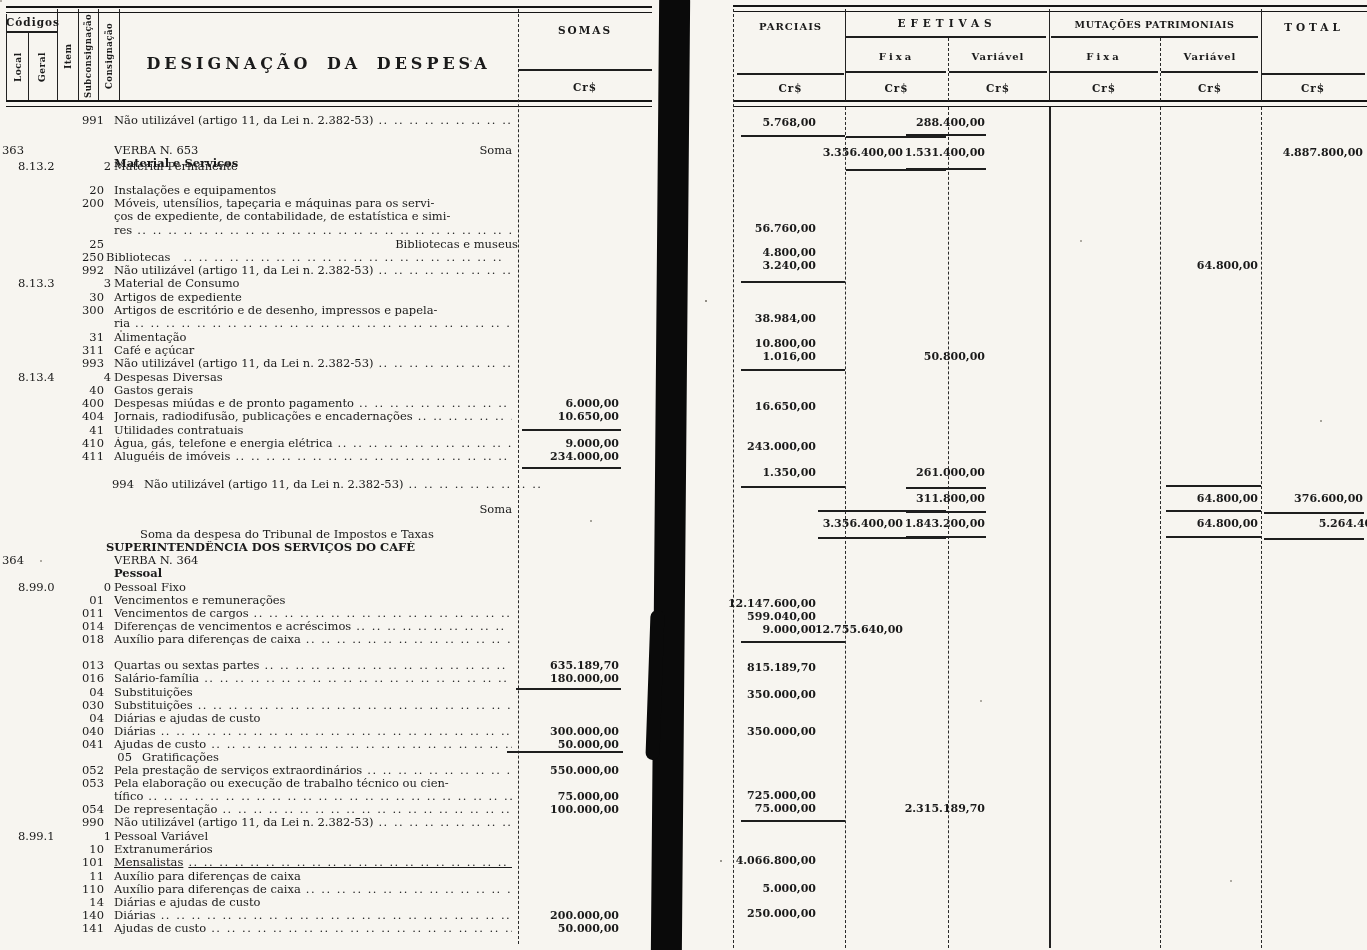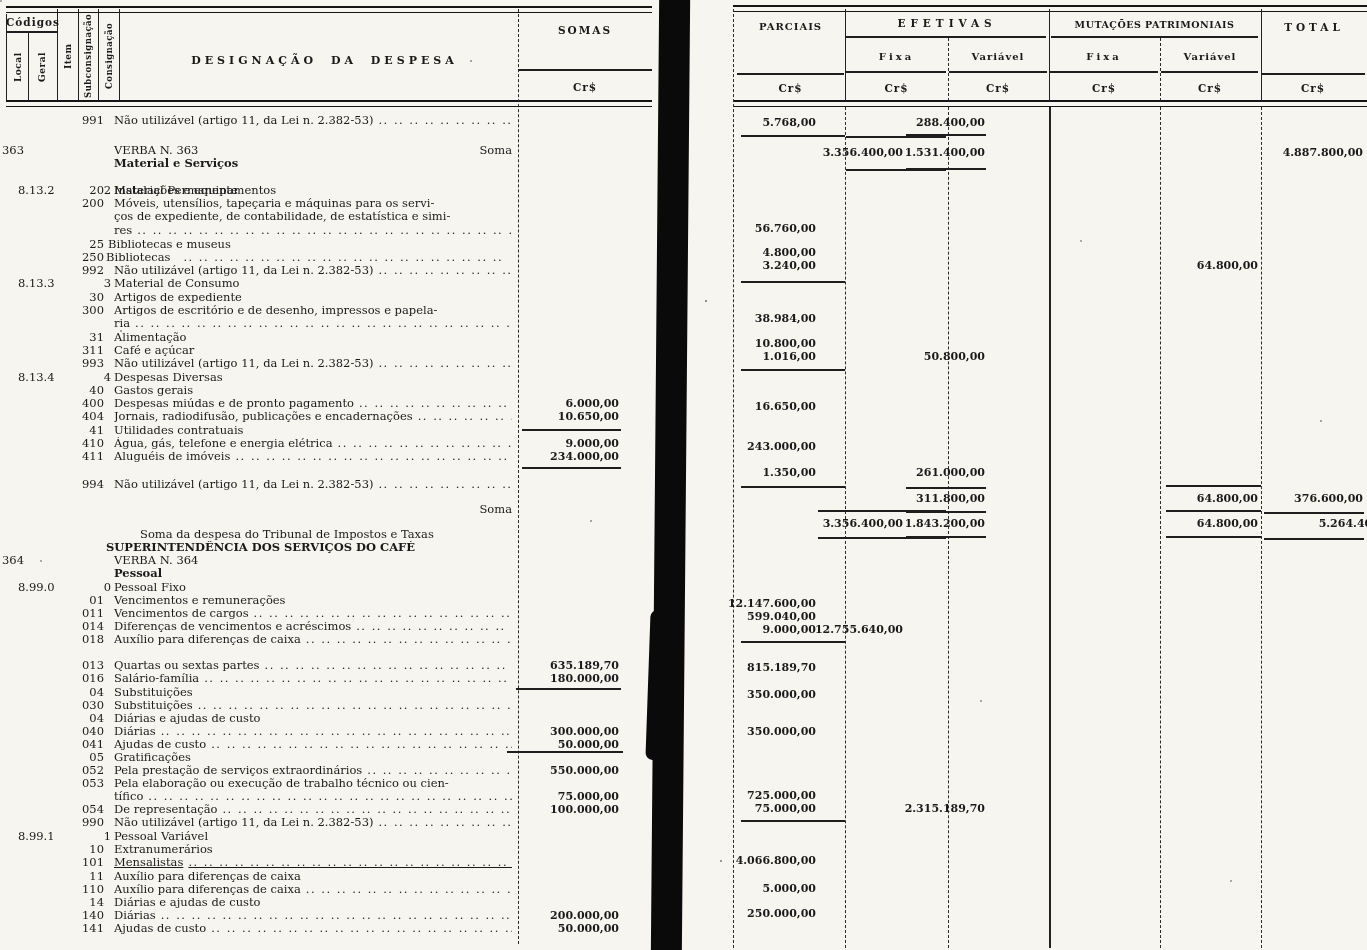--- a/index.html
+++ b/index.html
@@ -9,22 +9,22 @@
   
   .hr{position:absolute;height:1.8px;background:#1e1e1e;}
   .dr{position:absolute;height:4px;border-top:2.5px solid #151515;border-bottom:1.8px solid #151515;}
   .vl{position:absolute;width:0;border-left:1.6px solid #222;}
   .vld{position:absolute;width:0;border-left:1.6px dashed #2a2a2a;}
   
   .hlabel{position:absolute;font-weight:bold;font-size:10.5px;text-align:center;letter-spacing:1px;}
   .vlabel{position:absolute;writing-mode:vertical-rl;transform:rotate(180deg);
           font-weight:bold;font-size:9px;letter-spacing:.5px;display:flex;
           align-items:center;justify-content:center;}
-  .desig{position:absolute;left:125px;top:54px;width:399px;text-align:center;
-         font-weight:bold;letter-spacing:4px;word-spacing:6px;font-size:11px;}
+  .desig{position:absolute;left:119px;top:54px;width:399px;text-align:center;
+         font-weight:bold;letter-spacing:4px;word-spacing:6px;font-size:16px;}
   
   .lrow{position:absolute;left:0;width:652px;height:13px;font-size:11.5px;line-height:13px;white-space:nowrap;}
   .c-local{position:absolute;left:2px;width:30px;}
   .c-geral{position:absolute;left:18px;width:56px;}
   .c-code{position:absolute;left:72px;width:32px;text-align:right;}
   .c-c1{position:absolute;left:96px;width:15px;text-align:right;}
   .c-desc{position:absolute;top:0;height:13px;display:flex;overflow:hidden;}
   .dtext{white-space:pre;}
   .b{font-weight:bold;}
   .leader{flex:1;overflow:hidden;white-space:nowrap;letter-spacing:1.5px;margin-left:5px;color:#242424;}
@@ -79,30 +79,30 @@
         <div class="lrow" style="top: 114px;">
           <span class="c-code">991</span>
           <div class="c-desc" style="left: 114px; width: 398px;">
             <span class="dtext">Não utilizável (artigo 11, da Lei n. 2.382-53)</span>
             <span class="leader">.. .. .. .. .. .. .. .. .. .. .. .. .. .. .. .. .. .. .. .. .. .. .. .. .. .. .. .. .. .. .. .. .. .. .. .. .. .. .. .. .. .. .. .. .. .. .. .. .. .. .. .. .. .. .. .. .. .. .. .. </span>
           </div>
         </div>
         <div class="lrow" style="top: 144px;">
           <span class="c-local">363</span>
           <div class="c-desc" style="left: 114px; width: 398px;">
-            <span class="dtext">VERBA N. 363</span>
+            <span class="dtext">VERBA N. 653</span>
             <span class="rlabel">Soma</span>
           </div>
         </div>
         <div class="lrow" style="top: 157px;">
           <div class="c-desc" style="left: 114px; width: 398px;">
             <span class="dtext b">Material e Serviços</span>
           </div>
         </div>
-        <div class="lrow" style="top: 184px;">
+        <div class="lrow" style="top: 160px;">
           <span class="c-geral">8.13.2</span>
           <span class="c-c1">2</span>
           <div class="c-desc" style="left: 114px; width: 398px;">
             <span class="dtext">Material Permanente</span>
           </div>
         </div>
         <div class="lrow" style="top: 184px;">
           <span class="c-code">20</span>
           <div class="c-desc" style="left: 114px; width: 398px;">
             <span class="dtext">Instalações e equipamentos</span>
@@ -120,21 +120,21 @@
           </div>
         </div>
         <div class="lrow" style="top: 224px;">
           <div class="c-desc" style="left: 114px; width: 398px;">
             <span class="dtext">res</span>
             <span class="leader">.. .. .. .. .. .. .. .. .. .. .. .. .. .. .. .. .. .. .. .. .. .. .. .. .. .. .. .. .. .. .. .. .. .. .. .. .. .. .. .. .. .. .. .. .. .. .. .. .. .. .. .. .. .. .. .. .. .. .. .. </span>
           </div>
         </div>
         <div class="lrow" style="top: 238px;">
           <span class="c-code">25</span>
-          <div class="c-desc" style="left: 108px; width: 398px;">
+          <div class="c-desc" style="left: 120px; width: 398px; justify-content: flex-end;">
             <span class="dtext">Bibliotecas e museus</span>
           </div>
         </div>
         <div class="lrow" style="top: 251px;">
           <span class="c-code">250</span>
           <div class="c-desc" style="left: 106px; width: 398px; gap: 8px;">
             <span class="dtext">Bibliotecas</span>
             <span class="leader">.. .. .. .. .. .. .. .. .. .. .. .. .. .. .. .. .. .. .. .. .. .. .. .. .. .. .. .. .. .. .. .. .. .. .. .. .. .. .. .. .. .. .. .. .. .. .. .. .. .. .. .. .. .. .. .. .. .. .. .. </span>
           </div>
         </div>
@@ -234,21 +234,21 @@
           <span class="c-soma">9.000,00</span>
         </div>
         <div class="lrow" style="top: 450px;">
           <span class="c-code">411</span>
           <div class="c-desc" style="left: 114px; width: 398px;">
             <span class="dtext">Aluguéis de imóveis</span>
             <span class="leader">.. .. .. .. .. .. .. .. .. .. .. .. .. .. .. .. .. .. .. .. .. .. .. .. .. .. .. .. .. .. .. .. .. .. .. .. .. .. .. .. .. .. .. .. .. .. .. .. .. .. .. .. .. .. .. .. .. .. .. .. </span>
           </div>
           <span class="c-soma">234.000,00</span>
         </div>
-        <div class="lrow" style="top: 478px;">
+        <div class="lrow" style="top: 478px; margin-left: 30px;">
           <span class="c-code">994</span>
           <div class="c-desc" style="left: 114px; width: 398px;">
             <span class="dtext">Não utilizável (artigo 11, da Lei n. 2.382-53)</span>
             <span class="leader">.. .. .. .. .. .. .. .. .. .. .. .. .. .. .. .. .. .. .. .. .. .. .. .. .. .. .. .. .. .. .. .. .. .. .. .. .. .. .. .. .. .. .. .. .. .. .. .. .. .. .. .. .. .. .. .. .. .. .. .. </span>
           </div>
         </div>
         <div class="lrow" style="top: 503px;">
           <div class="c-desc" style="left: 114px; width: 398px;">
             <span class="rlabel">Soma</span>
           </div>
@@ -352,21 +352,21 @@
           <span class="c-soma">300.000,00</span>
         </div>
         <div class="lrow" style="top: 738px;">
           <span class="c-code">041</span>
           <div class="c-desc" style="left: 114px; width: 398px;">
             <span class="dtext">Ajudas de custo</span>
             <span class="leader">.. .. .. .. .. .. .. .. .. .. .. .. .. .. .. .. .. .. .. .. .. .. .. .. .. .. .. .. .. .. .. .. .. .. .. .. .. .. .. .. .. .. .. .. .. .. .. .. .. .. .. .. .. .. .. .. .. .. .. .. </span>
           </div>
           <span class="c-soma">50.000,00</span>
         </div>
-        <div class="lrow" style="top: 751px;">
+        <div class="lrow" style="top: 751px; margin-left: 28px;">
           <span class="c-code">05</span>
           <div class="c-desc" style="left: 114px; width: 398px;">
             <span class="dtext">Gratificações</span>
           </div>
         </div>
         <div class="lrow" style="top: 764px;">
           <span class="c-code">052</span>
           <div class="c-desc" style="left: 114px; width: 398px;">
             <span class="dtext">Pela prestação de serviços extraordinários</span>
             <span class="leader">.. .. .. .. .. .. .. .. .. .. .. .. .. .. .. .. .. .. .. .. .. .. .. .. .. .. .. .. .. .. .. .. .. .. .. .. .. .. .. .. .. .. .. .. .. .. .. .. .. .. .. .. .. .. .. .. .. .. .. .. </span>

